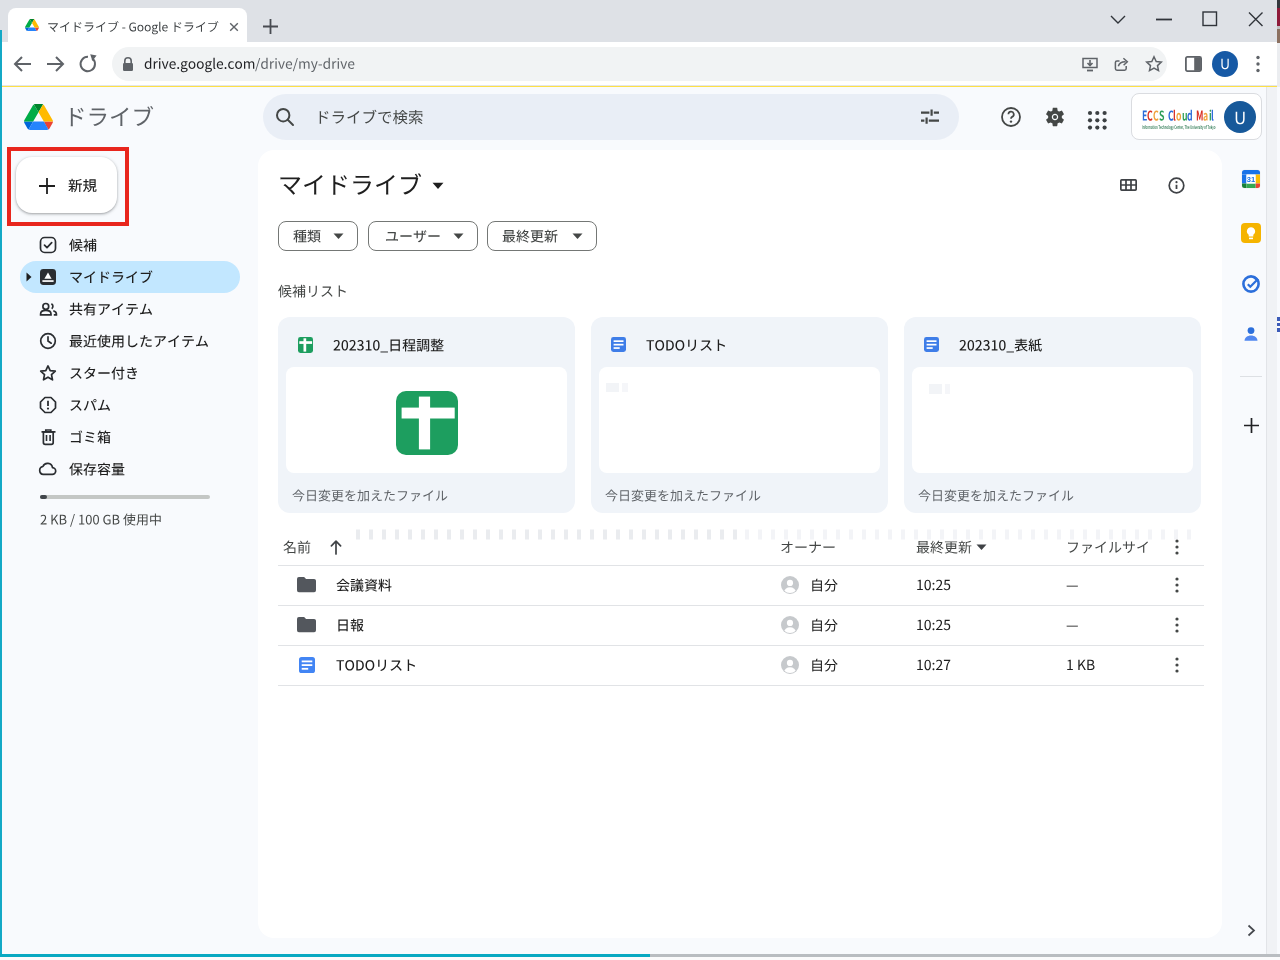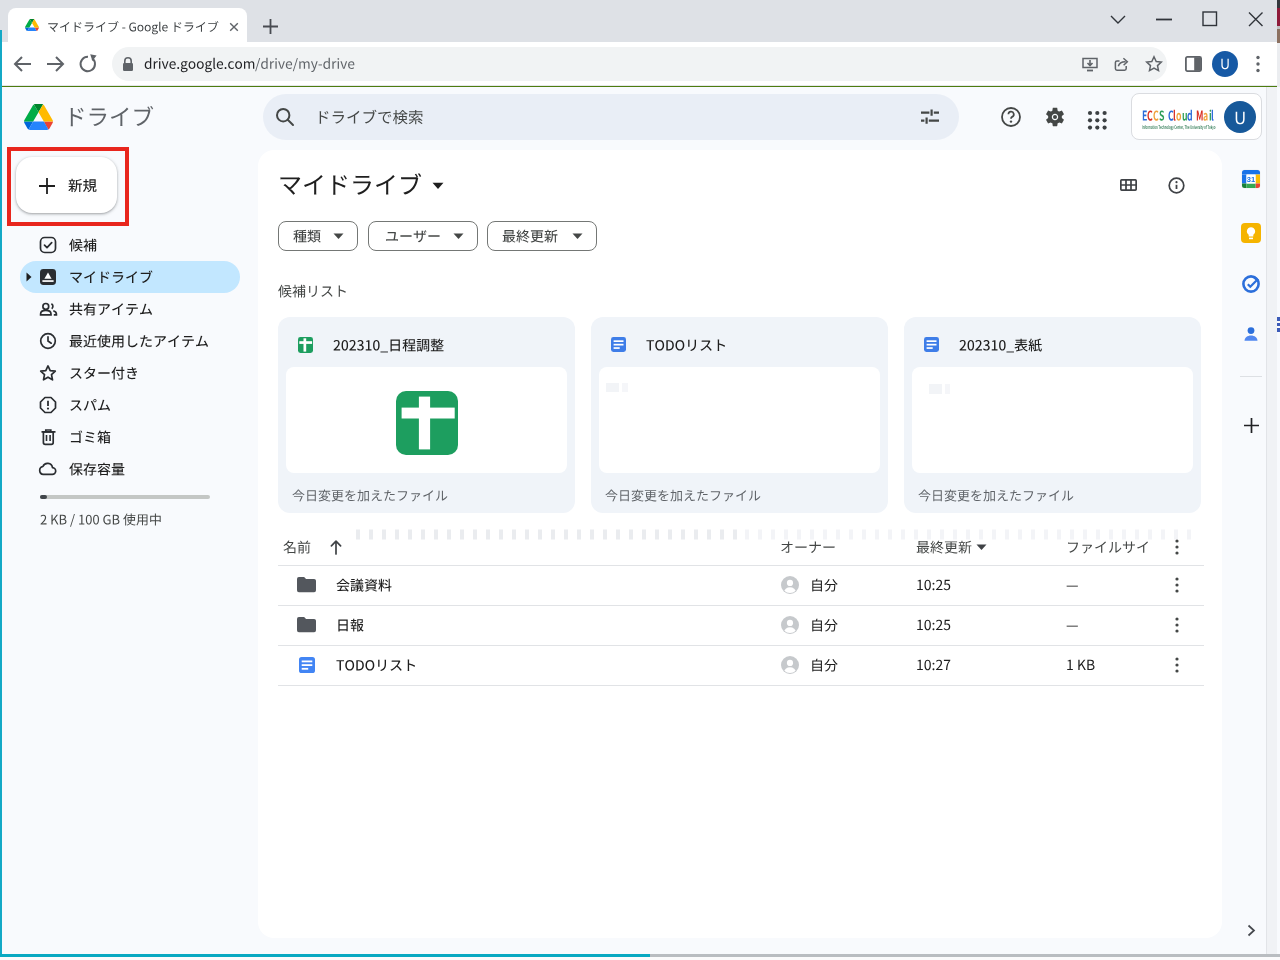--- a/index.html
+++ b/index.html
@@ -1,16 +1,16 @@
 <!DOCTYPE html>
 <html><head><meta charset="utf-8"><style>
 *{margin:0;padding:0;box-sizing:border-box}
 html,body{width:1280px;height:960px;overflow:hidden;background:#fff;font-family:"Liberation Sans",sans-serif}
 .abs{position:absolute}
-#root{position:relative;width:1280px;height:760px;background:#4d7c0f}
+#root{position:relative;width:1280px;height:760px;background:#fde047}
 </style></head><body>
 <div id="root">
     <div class="abs" style="left:0;top:0;width:1280px;height:42px;background:#dee1e6"></div>
     <svg class="abs" style="left:1104px;top:6px" width="170" height="26" fill="none" stroke="#30343a" stroke-width="1.4">
 <path d="M7 10 L14 17 L21 10"></path>
 <path d="M52 13.5 H68" stroke-width="1.8"></path>
 <rect x="99" y="6" width="13.5" height="13.5"></rect>
 <path d="M145 6.5 L158.5 20 M158.5 6.5 L145 20"></path>
 </svg>
     <div class="abs" style="left:8px;top:8px;width:239px;height:34px;background:#fff;border-radius:8px 8px 0 0"></div>

